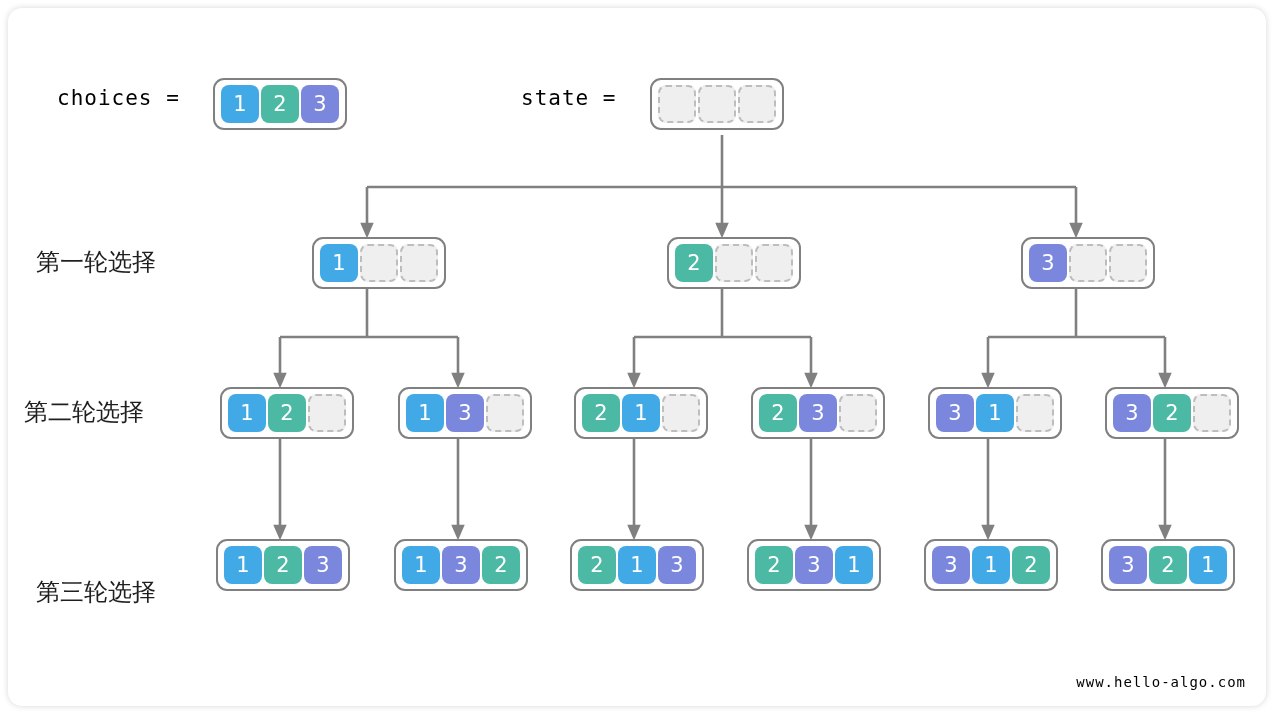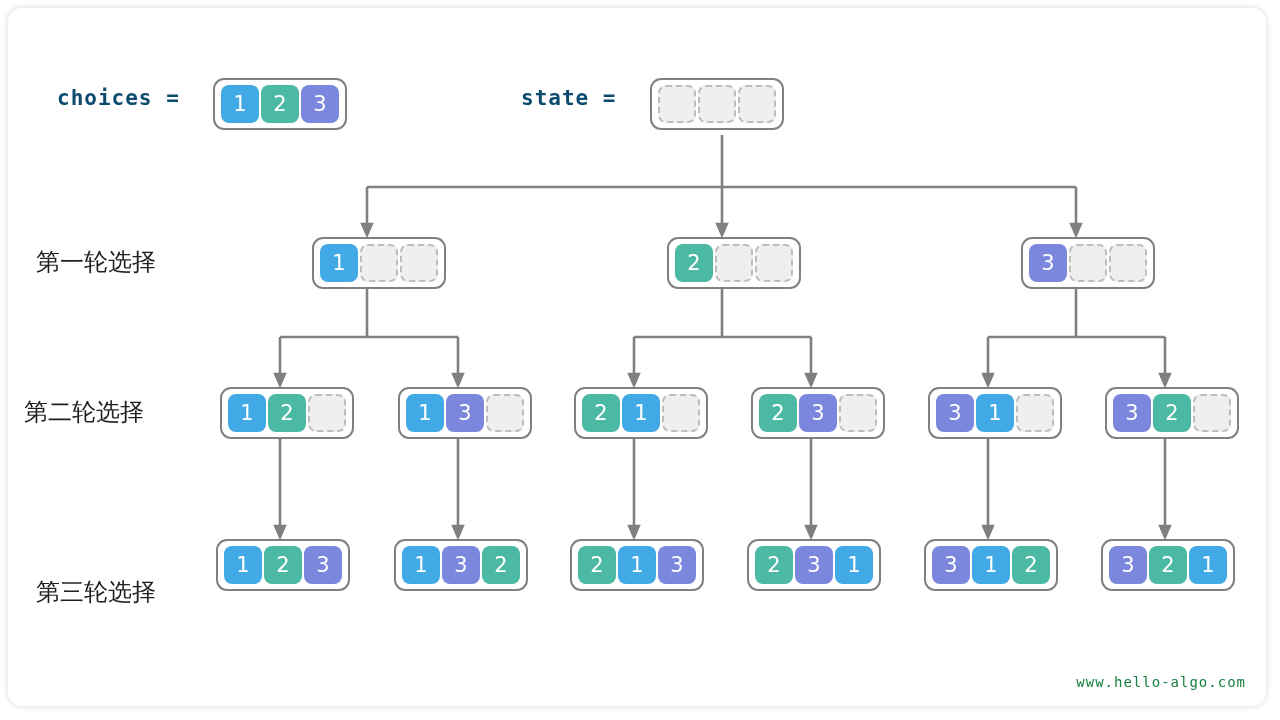--- a/index.html
+++ b/index.html
@@ -25,39 +25,39 @@
   svg.wires {
     position: absolute; left: 0; top: 0;
     width: 1280px; height: 720px;
     pointer-events: none;
   }
 
   
   .mono-label {
     position: absolute;
     font-family: "DejaVu Sans Mono", "Liberation Mono", monospace;
-    font-weight: bold;
+    font-weight: normal;
     font-size: 21px;
-    color: #0c4a6e;
+    color: #000000;
     white-space: pre;
     letter-spacing: 1px;
   }
   .cn-label {
     position: absolute;
     font-family: "DejaVu Sans", "Liberation Sans", sans-serif;
     font-size: 24px;
     color: #1f1f1f;
     white-space: nowrap;
   }
   .watermark {
     position: absolute;
     right: 34px; bottom: 30px;
     font-family: "DejaVu Sans Mono", "Liberation Mono", monospace;
     font-size: 14px;
-    color: #15803d;
+    color: #000000;
     letter-spacing: 1px;
     white-space: nowrap;
   }
 
   
   .arr {
     position: absolute;
     display: flex;
     flex-direction: row;
     align-items: center;

